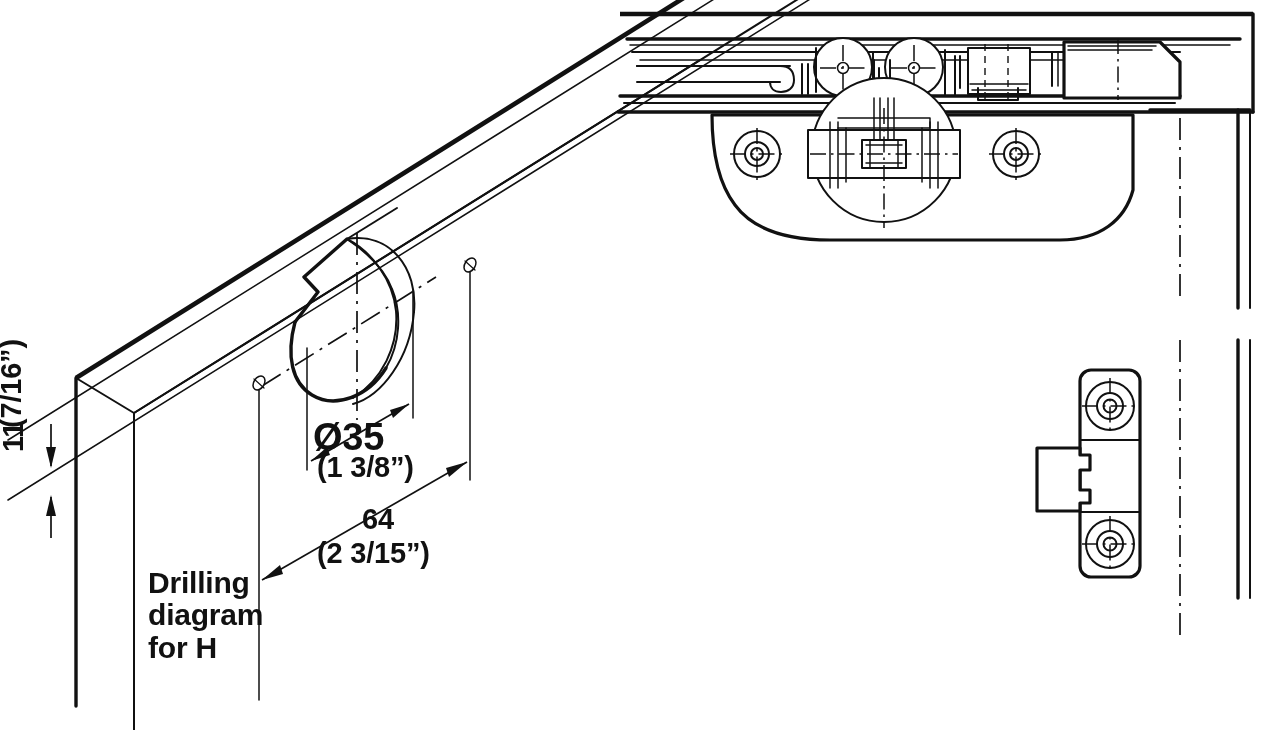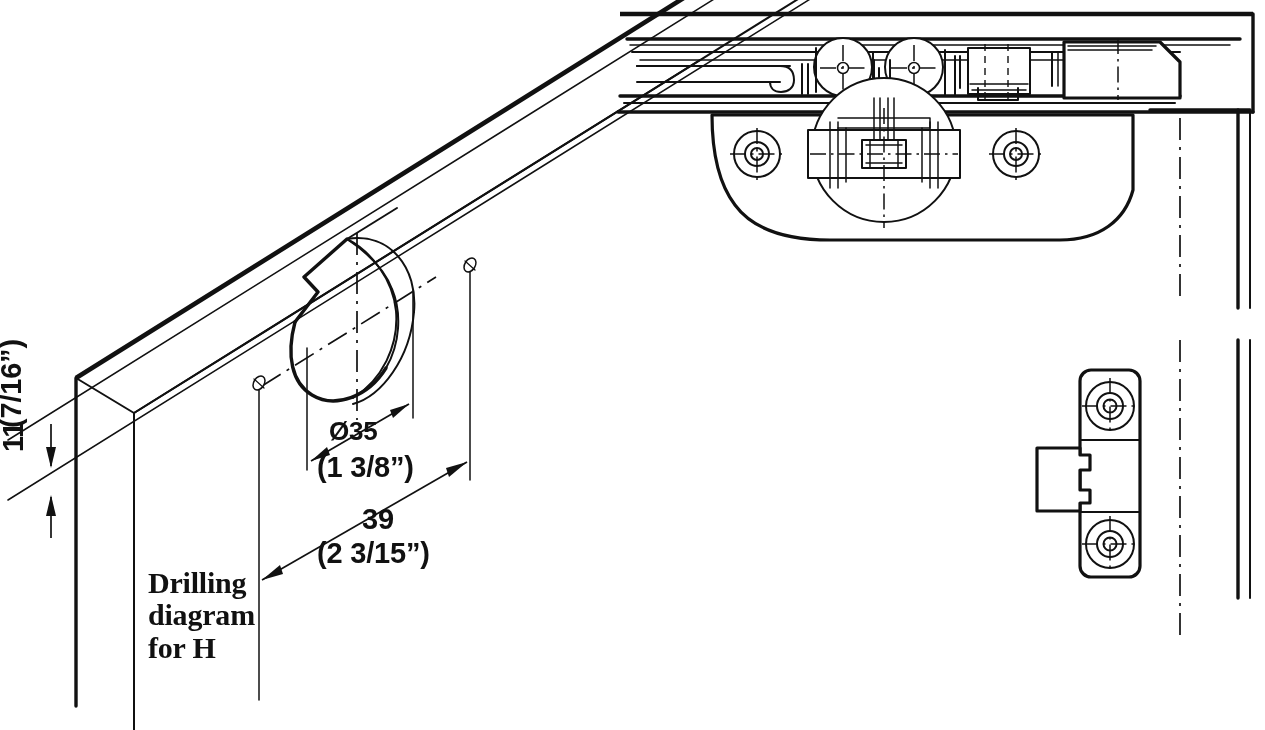--- a/index.html
+++ b/index.html
@@ -43,26 +43,26 @@
 
   .dimtxt {
     position: absolute;
     font-family: "Liberation Sans", sans-serif;
     font-weight: bold;
     color: #111111;
     white-space: pre;
     line-height: 1.04;
     letter-spacing: -0.2px;
   }
-  #dim-d35   { left: 329px; top: 418px;  font-size: 26px; }
+  #dim-d35   { left: 313px; top: 418px;  font-size: 38px; }
   #dim-d35-i { left: 317px; top: 452px;  font-size: 29px; }
   #dim-64    { left: 362px; top: 504px;  font-size: 29px; }
   #dim-64-i  { left: 317px; top: 538px;  font-size: 29px; }
   #label-drilling {
-    left: 148px; top: 567px; font-size: 30px; line-height: 1.08; font-family: Liberation Serif, serif;
+    left: 148px; top: 567px; font-size: 30px; line-height: 1.08;
   }
   #dim-11 {
     left: -2px; top: 452px; font-size: 29px;
     transform: rotate(-90deg); transform-origin: left top;
   }
   #dim-11-inch {
     left: -4px; top: 428px; font-size: 29px;
     transform: rotate(-90deg); transform-origin: left top;
   }
 </style>
@@ -317,21 +317,21 @@
         <path class="ctr-f" d="M1110,516 L1110,572"></path>
       </g>
     </g>
 
   </svg>
 
   <div class="dimtxt" id="dim-d35">Ø35</div>
 
   <div class="dimtxt" id="dim-d35-i">(1 3/8”)</div>
 
-  <div class="dimtxt" id="dim-64">39</div>
+  <div class="dimtxt" id="dim-64">64</div>
 
   <div class="dimtxt" id="dim-64-i">(2 3/15”)</div>
 
   <div class="dimtxt" id="dim-11">11</div>
 
   <div class="dimtxt" id="dim-11-inch">(7/16”)</div>
 
   <div class="dimtxt" id="label-drilling">Drilling
 diagram
 for H</div>

